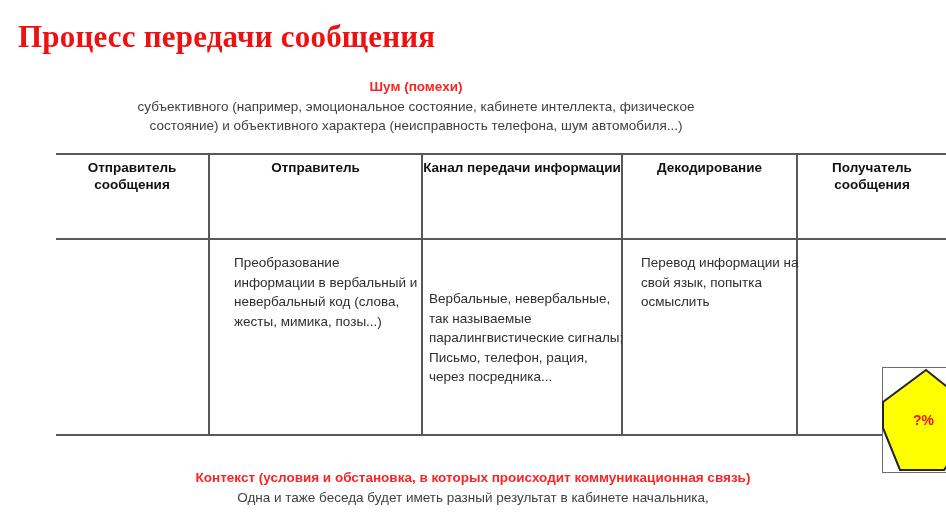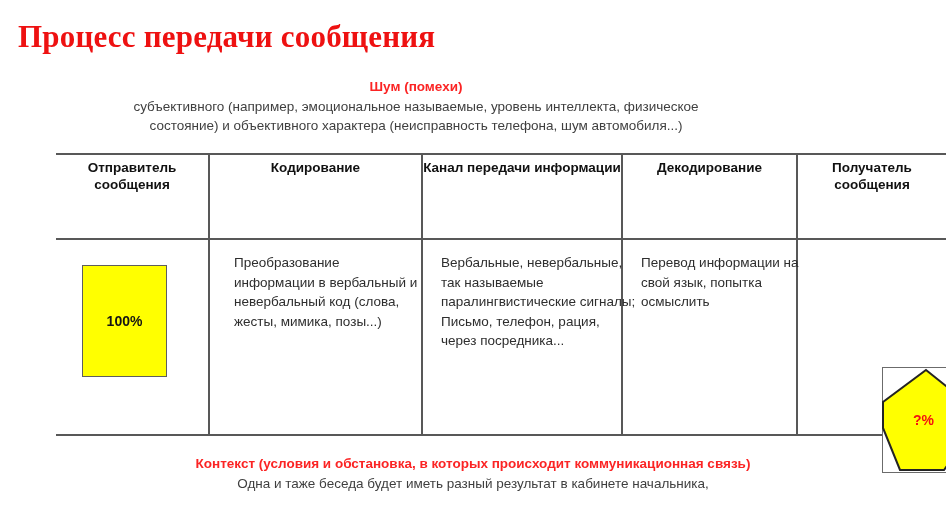--- a/index.html
+++ b/index.html
@@ -101,21 +101,21 @@
   
   .td {
     position: absolute;
     top: 100px;
     font-size: 13.5px;
     color: #2e2e2e;
     line-height: 19.5px;
     text-align: left;
   }
   #td-2 { left: 178px; width: 185px; }
-  #td-3 { left: 385px; width: 195px; }
+  #td-3 { left: 373px; width: 195px; margin-top: 36px; }
   #td-4 { left: 585px; width: 160px; }
 
   
   #sender-shape {
     position: absolute;
     left: 26px;
     top: 112px;
     width: 85px;
     height: 112px;
     background: #ffff00;
@@ -162,21 +162,21 @@
     text-align: center;
     font-size: 14px;
     font-weight: bold;
     color: #f41010;
   }
 
   
   #context-block {
     position: absolute;
     left: 0;
-    top: 455px;
+    top: 469px;
     width: 946px;
     text-align: center;
   }
   #context-title {
     font-size: 13.5px;
     font-weight: bold;
     color: #fb2424;
     line-height: 18px;
   }
   #context-desc {
@@ -188,45 +188,42 @@
   #context-desc .nline { display: block; }
 </style>
 </head>
 <body>
 
 <div id="page-title">Процесс передачи сообщения</div>
 
 <div id="noise-block">
   <div id="noise-title">Шум (помехи)</div>
   <div id="noise-desc">
-    <span class="nline">субъективного (например, эмоциональное называемые, уровень интеллекта, физическое</span>
+    <span class="nline">субъективного (например, эмоциональное состояние, кабинете интеллекта, физическое</span>
     <span class="nline">состояние) и объективного характера (неисправность телефона, шум автомобиля...)</span>
   </div>
 </div>
 
 <div id="process-table">
 
   <div class="hline" id="hline-top"></div>
   <div class="hline" id="hline-mid"></div>
   <div class="hline" id="hline-bottom"></div>
 
   <div class="vline" id="vline-1"></div>
   <div class="vline" id="vline-2"></div>
   <div class="vline" id="vline-3"></div>
   <div class="vline" id="vline-4"></div>
 
   <div class="th" id="th-1">Отправитель сообщения</div>
-  <div class="th" id="th-2">Кодирование</div>
+  <div class="th" id="th-2">Отправитель</div>
   <div class="th" id="th-4">Декодирование</div>
   <div class="th" id="th-3">Канал передачи информации</div>
   <div class="th" id="th-5">Получатель сообщения</div>
 
-  <div id="sender-shape">
-    <span id="sender-value">100%</span>
-  </div>
 
   <div class="td" id="td-2">Преобразование информации в вербальный и невербальный код (слова, жесты, мимика, позы...)</div>
 
   <div class="td" id="td-3">Вербальные, невербальные, так называемые паралингвистические сигналы; Письмо, телефон, рация, через посредника...</div>
 
   <div class="td" id="td-4">Перевод информации на свой язык, попытка осмыслить</div>
 
   <div class="td" id="td-5-wrap" style="position:absolute; top:100px; left:742px; width:148px; height:140px;">
     <div id="receiver-shape">
       <div id="receiver-box"></div>

